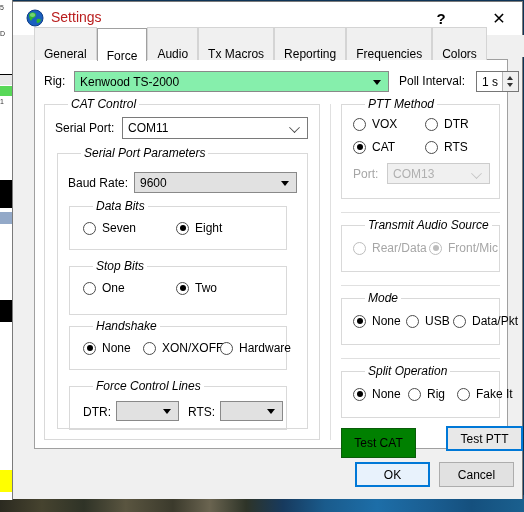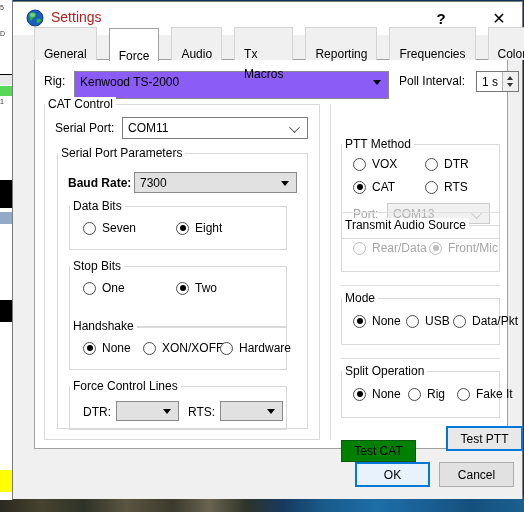--- a/index.html
+++ b/index.html
@@ -28,47 +28,47 @@
   #title-icon{position:absolute;left:13px;top:7px;width:18px;height:18px;}
   #title-text{position:absolute;left:38px;top:7px;font-size:14px;color:#b91c1c;}
   .tb-btn{position:absolute;top:0;height:33px;width:46px;
     display:flex;align-items:center;justify-content:center;font-size:15px;color:#000;}
   #help-btn{right:58px;font-weight:bold;}
   #close-btn{right:0;font-size:16px;}
   #tabstrip{position:absolute;left:0;top:33px;width:511px;height:22px;background:#f0f0f0;}
   #tabs{position:absolute;left:21px;top:36px;height:22px;display:flex;align-items:flex-end;z-index:3;}
   .tab{height:20px;line-height:20px;padding:16px 9px;font-size:12px;
     border:1px solid #d4d4d4;border-bottom:none;background:#f0f0f0;color:#000;
-    margin-right:12px;box-sizing:border-box;}
+    margin-right:0;box-sizing:border-box;}
   .tab.active{background:#ffffff;border-color:#a0a0a0;height:23px;line-height:22px;
     position:relative;top:1px;z-index:4;}
   #panel{position:absolute;left:21px;top:57px;width:474px;height:390px;
     background:#ffffff;border:1px solid #a0a0a0;box-sizing:border-box;z-index:2;}
   
   #rig-row{position:absolute;left:9px;top:11px;width:456px;height:22px;}
   #rig-label{position:absolute;left:0;top:3px;font-size:12px;}
-  #rig-combo{position:absolute;left:30px;top:0;width:315px;height:28px;
-    background:#8b5cf6;border:1px solid #898989;box-sizing:border-box;}
+  #rig-combo{position:absolute;left:30px;top:0;width:315px;height:21px;
+    background:#86efac;border:1px solid #898989;box-sizing:border-box;}
   #rig-combo span{position:absolute;left:5px;top:3px;font-size:12px;}
   .combo-arrow{position:absolute;right:7px;top:8px;width:0;height:0;
     border-left:4px solid transparent;border-right:4px solid transparent;border-top:5px solid #000;}
   #poll-label{position:absolute;left:355px;top:3px;font-size:12px;}
   #poll-box{position:absolute;left:432px;top:0;width:43px;height:21px;
     background:#fff;border:1px solid #767676;box-sizing:border-box;}
   #poll-box span{position:absolute;left:5px;top:3px;font-size:12px;}
   #poll-spin{position:absolute;right:0;top:0;width:15px;height:19px;background:#f0f0f0;
     border-left:1px solid #b5b5b5;}
   .spin-up,.spin-dn{position:absolute;left:4px;width:0;height:0;
     border-left:3.5px solid transparent;border-right:3.5px solid transparent;}
   .spin-up{top:4px;border-bottom:4px solid #333;}
   .spin-dn{top:11px;border-top:4px solid #333;}
   
   .group{position:absolute;border:1px solid #d9d9d9;box-sizing:border-box;}
-  .group > .glabel{position:absolute;top:-8px;left:0;background:#ffffff;padding:0 3px;
-    font-size:12px;color:#000;white-space:nowrap;}
+  .group > .glabel{position:absolute;top:-8px;left:23px;background:#ffffff;padding:0 3px;
+    font-size:12px;color:#000;white-space:nowrap;font-style:italic;}
   
   .radio{position:absolute;display:flex;align-items:center;}
   .rdot{width:13px;height:13px;border-radius:50%;border:1px solid #4c4c4c;
     box-sizing:border-box;background:#fff;position:relative;flex:0 0 auto;}
   .rdot.on:after{content:"";position:absolute;left:2.5px;top:2.5px;width:6px;height:6px;
     border-radius:50%;background:#000;}
   .rlab{margin-left:6px;font-size:12px;white-space:nowrap;}
   .radio.dis .rdot{border-color:#bdbdbd;}
   .radio.dis .rdot.on:after{background:#bdbdbd;}
   .radio.dis .rlab{color:#a6a6a6;}
@@ -165,39 +165,39 @@
 
       <div class="flabel" style="left:10px;top:16px;">Serial Port:</div>
       <div class="pcombo" style="left:77px;top:12px;width:186px;height:22px;">
         <span>COM11</span>
         <i class="chev" style="top:5px;transform:rotate(45deg) scale(0.85);"></i>
       </div>
 
       <div class="group" style="left:12px;top:48px;width:251px;height:276px;">
         <div class="glabel">Serial Port Parameters</div>
 
-        <div class="flabel" style="left:10px;top:22px;font-weight:bold;">Baud Rate:</div>
+        <div class="flabel" style="left:10px;top:22px;">Baud Rate:</div>
         <div class="pcombo grey" style="left:76px;top:18px;width:163px;height:21px;">
-          <span>7300</span>
+          <span>9600</span>
           <i class="combo-arrow"></i>
         </div>
 
         <div class="group" style="left:11px;top:52px;width:218px;height:44px;">
           <div class="glabel">Data Bits</div>
           <div class="radio" style="left:13px;top:14px;">
             <span class="rdot"></span>
             <span class="rlab">Seven</span>
           </div>
           <div class="radio" style="left:106px;top:14px;">
             <span class="rdot on"></span>
             <span class="rlab">Eight</span>
           </div>
         </div>
 
-        <div class="group" style="left:11px;top:112px;width:218px;height:62px;">
+        <div class="group" style="left:11px;top:112px;width:218px;height:49px;">
           <div class="glabel">Stop Bits</div>
           <div class="radio" style="left:13px;top:14px;">
             <span class="rdot"></span>
             <span class="rlab">One</span>
           </div>
           <div class="radio" style="left:106px;top:14px;">
             <span class="rdot on"></span>
             <span class="rlab">Two</span>
           </div>
         </div>
@@ -230,21 +230,21 @@
             <span></span>
             <i class="combo-arrow" style="top:7px;"></i>
           </div>
         </div>
 
       </div>
     </div>
 
     <div style="position:absolute;left:295px;top:44px;width:1px;height:336px;background:#e0e0e0;"></div>
 
-    <div class="group" style="left:306px;top:44px;width:159px;height:95px;margin-top:40px;">
+    <div class="group" style="left:306px;top:44px;width:159px;height:95px;">
       <div class="glabel">PTT Method</div>
       <div class="radio" style="left:11px;top:12px;">
         <span class="rdot"></span>
         <span class="rlab">VOX</span>
       </div>
       <div class="radio" style="left:83px;top:12px;">
         <span class="rdot"></span>
         <span class="rlab">DTR</span>
       </div>
       <div class="radio" style="left:11px;top:35px;">
@@ -305,21 +305,21 @@
       <div class="radio" style="left:66px;top:15px;">
         <span class="rdot"></span>
         <span class="rlab">Rig</span>
       </div>
       <div class="radio" style="left:115px;top:15px;">
         <span class="rdot"></span>
         <span class="rlab">Fake It</span>
       </div>
     </div>
 
-    <div class="tbtn" id="test-cat" style="left:306px;top:368px;width:75px;height:22px;margin-top:12px;">Test CAT</div>
+    <div class="tbtn" id="test-cat" style="left:306px;top:368px;width:75px;height:30px;">Test CAT</div>
     <div class="tbtn" id="test-ptt" style="left:411px;top:366px;width:77px;height:25px;">Test PTT</div>
 
   </div>
 
   <div id="footer">
     <div class="fbtn" id="ok-btn">OK</div>
     <div class="fbtn" id="cancel-btn">Cancel</div>
   </div>
 
 </div>

